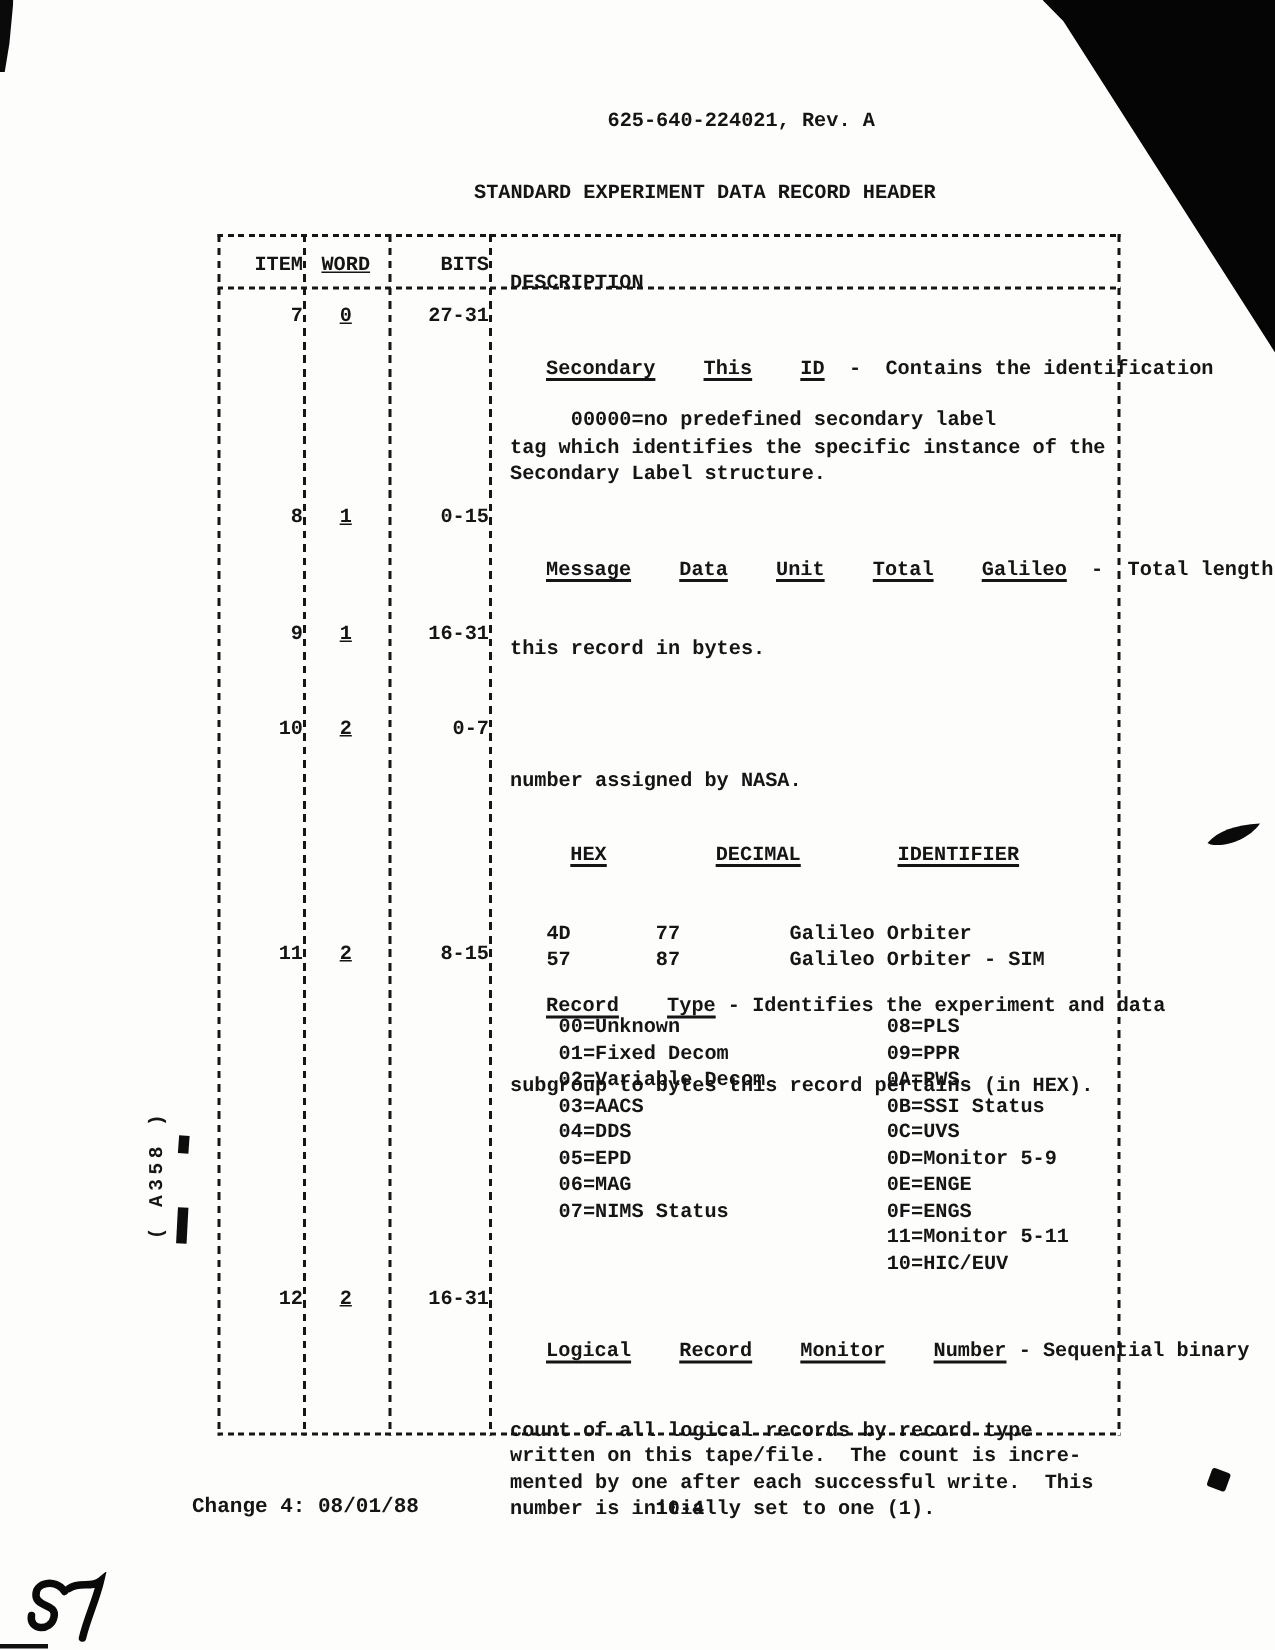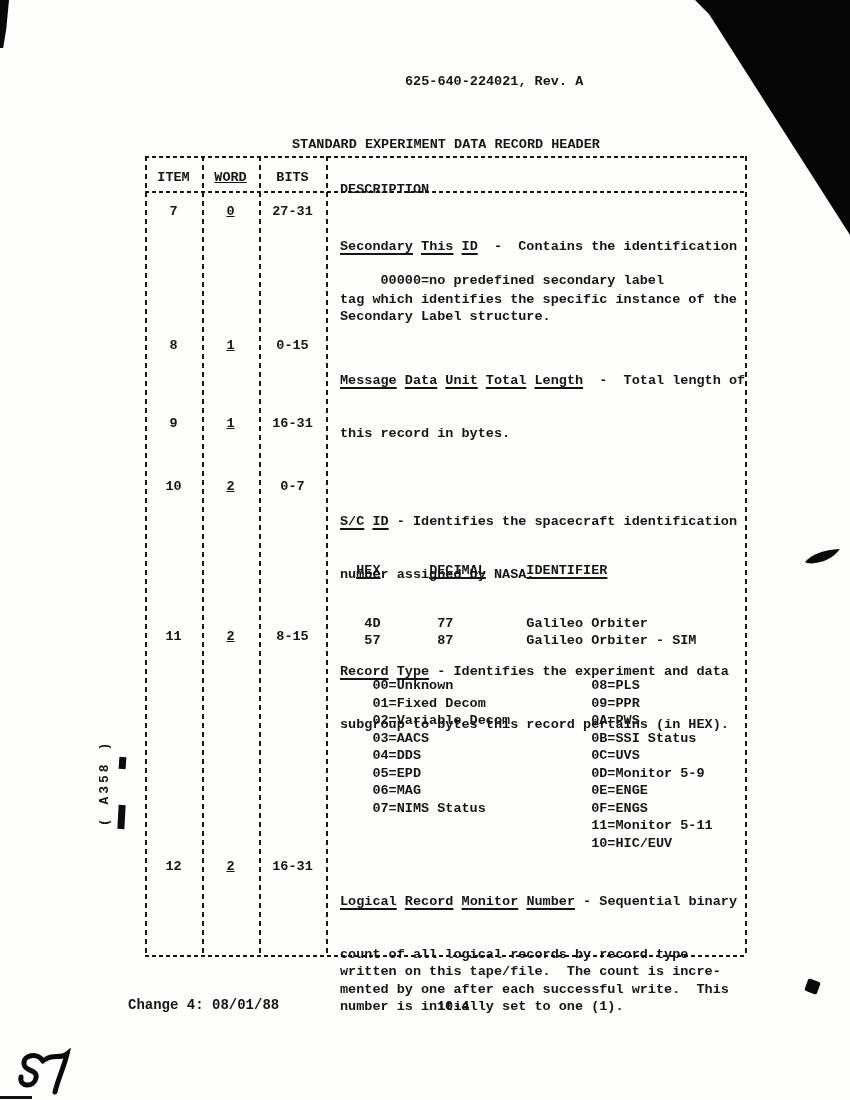--- a/index.html
+++ b/index.html
@@ -12,34 +12,34 @@
            clip-path:polygon(0 0,100% 0,70% 60%,35% 100%,0 100%);}
   .tr-tri{position:absolute;right:0;top:0;width:155px;height:235px;background:#050505;
           clip-path:polygon(100% 0,0 0,9% 6%,100% 100%);}
   .swoosh{position:absolute;left:803px;top:546px;}
   .blob{position:absolute;left:806px;top:980px;width:13px;height:13px;background:#0a0a0a;
         transform:rotate(20deg);border-radius:2px;}
   .bl-line{position:absolute;left:0;top:1096px;width:32px;height:3px;background:#111;}
   .handwrite{position:absolute;left:12px;top:1048px;}
   
   .docnum{position:absolute;left:365px;top:73px;margin-left:40px;}
-  .title{position:absolute;left:292px;top:121px;margin-top:15px;}
+  .title{position:absolute;left:316px;top:121px;}
   
   .tbl{position:absolute;left:145px;top:156px;width:602px;height:801px;}
   .hline{position:absolute;left:0;width:602px;height:2px;
          background:repeating-linear-gradient(90deg,#161616 0 4px,transparent 4px 7px);}
   .vline{position:absolute;top:0;width:2px;height:801px;
          background:repeating-linear-gradient(180deg,#161616 0 5px,transparent 5px 9px);}
   .cell{position:absolute;white-space:pre;}
-  .c-item{left:0;width:57px;text-align:center;}
+  .c-item{left:0;width:57px;text-align:right;}
   .c-word{left:57px;width:57px;text-align:center;text-decoration:underline;}
-  .c-bits{left:114px;width:67px;text-align:center;}
+  .c-bits{left:114px;width:67px;text-align:right;}
   .c-desc{left:195px;width:412px;}
   .hdr-desc{left:195px;margin-top:12px;}
-  .uline{text-decoration:underline;text-decoration-thickness:1.5px;text-underline-offset:3px;}
+  .uline{text-decoration:underline;text-decoration-thickness:1.5px;text-underline-offset:3px;margin-left:24px;}
   
   .marginnote{position:absolute;left:55px;top:775px;width:100px;height:16px;text-align:center;
               letter-spacing:3px;transform:rotate(-90deg);font:700 13px "Liberation Mono",monospace;}
   .chgbar{position:absolute;width:7px;background:#0d0d0d;}
   .chgbar.b1{left:119px;top:757px;height:12px;transform:rotate(4deg);}
   .chgbar.b2{left:118px;top:805px;height:24px;transform:rotate(3deg);}
   
   .foot-change{position:absolute;left:128px;top:996px;font:700 14px/18px "Liberation Mono",monospace;}
   .foot-page{position:absolute;left:437px;top:998px;}
 </style>
@@ -80,35 +80,34 @@
       <div>tag which identifies the specific instance of the
 Secondary Label structure.</div>
     </div>
     <div class="cell c-desc" style="top:116px">     00000=no predefined secondary label</div>
 
     
     <div class="cell c-item" style="top:181px">8</div>
     <div class="cell c-word" style="top:181px">1</div>
     <div class="cell c-bits" style="top:181px">0-15</div>
     <div class="cell c-desc" style="top:181px">
-      <div><span class="uw"><span class="uline">Message</span> <span class="uline">Data</span> <span class="uline">Unit</span> <span class="uline">Total</span> <span class="uline">Length</span></span><span>  -  Total length of</span></div>
+      <div><span class="uw"><span class="uline">Message</span> <span class="uline">Data</span> <span class="uline">Unit</span> <span class="uline">Total</span> <span class="uline">Galileo</span></span><span>  -  Total length of</span></div>
       <div>this record in bytes.</div>
     </div>
 
     
     <div class="cell c-item" style="top:259px">9</div>
     <div class="cell c-word" style="top:259px">1</div>
     <div class="cell c-bits" style="top:259px">16-31</div>
 
     
     <div class="cell c-item" style="top:322px">10</div>
     <div class="cell c-word" style="top:322px">2</div>
     <div class="cell c-bits" style="top:322px">0-7</div>
     <div class="cell c-desc" style="top:322px">
-      <div><span class="uw"><span class="uline">S/C</span> <span class="uline">ID</span></span><span> - Identifies the spacecraft identification</span></div>
       <div>number assigned by NASA.</div>
     </div>
     <div class="cell c-desc" style="top:371px">
       <div>  <span class="uline">HEX</span>      <span class="uline">DECIMAL</span>     <span class="uline">IDENTIFIER</span></div>
       <div>   4D       77         Galileo Orbiter
    57       87         Galileo Orbiter - SIM</div>
     </div>
 
     
     <div class="cell c-item" style="top:472px">11</div>

